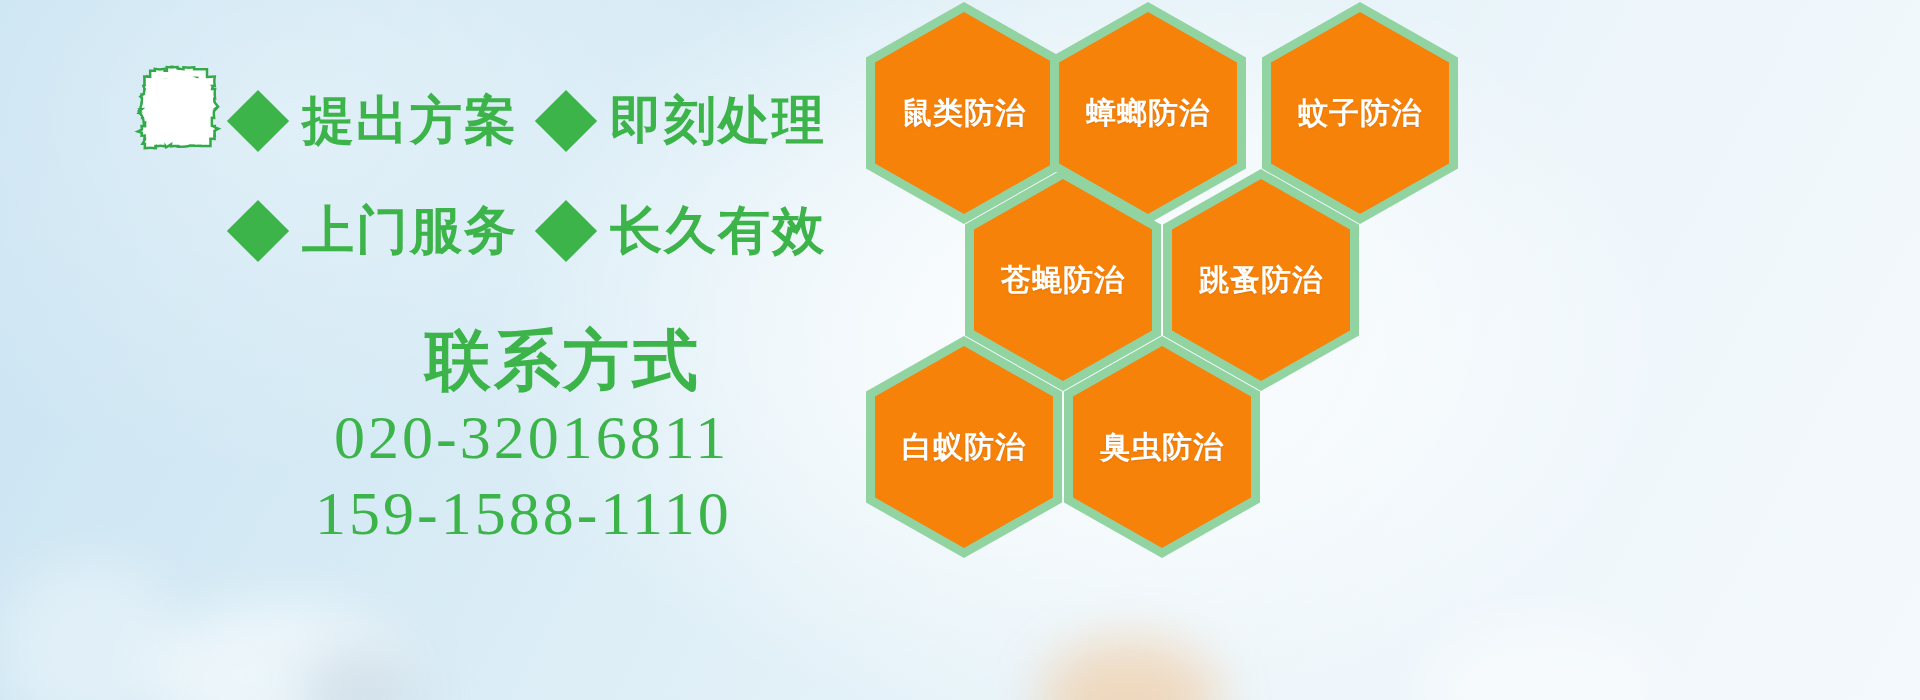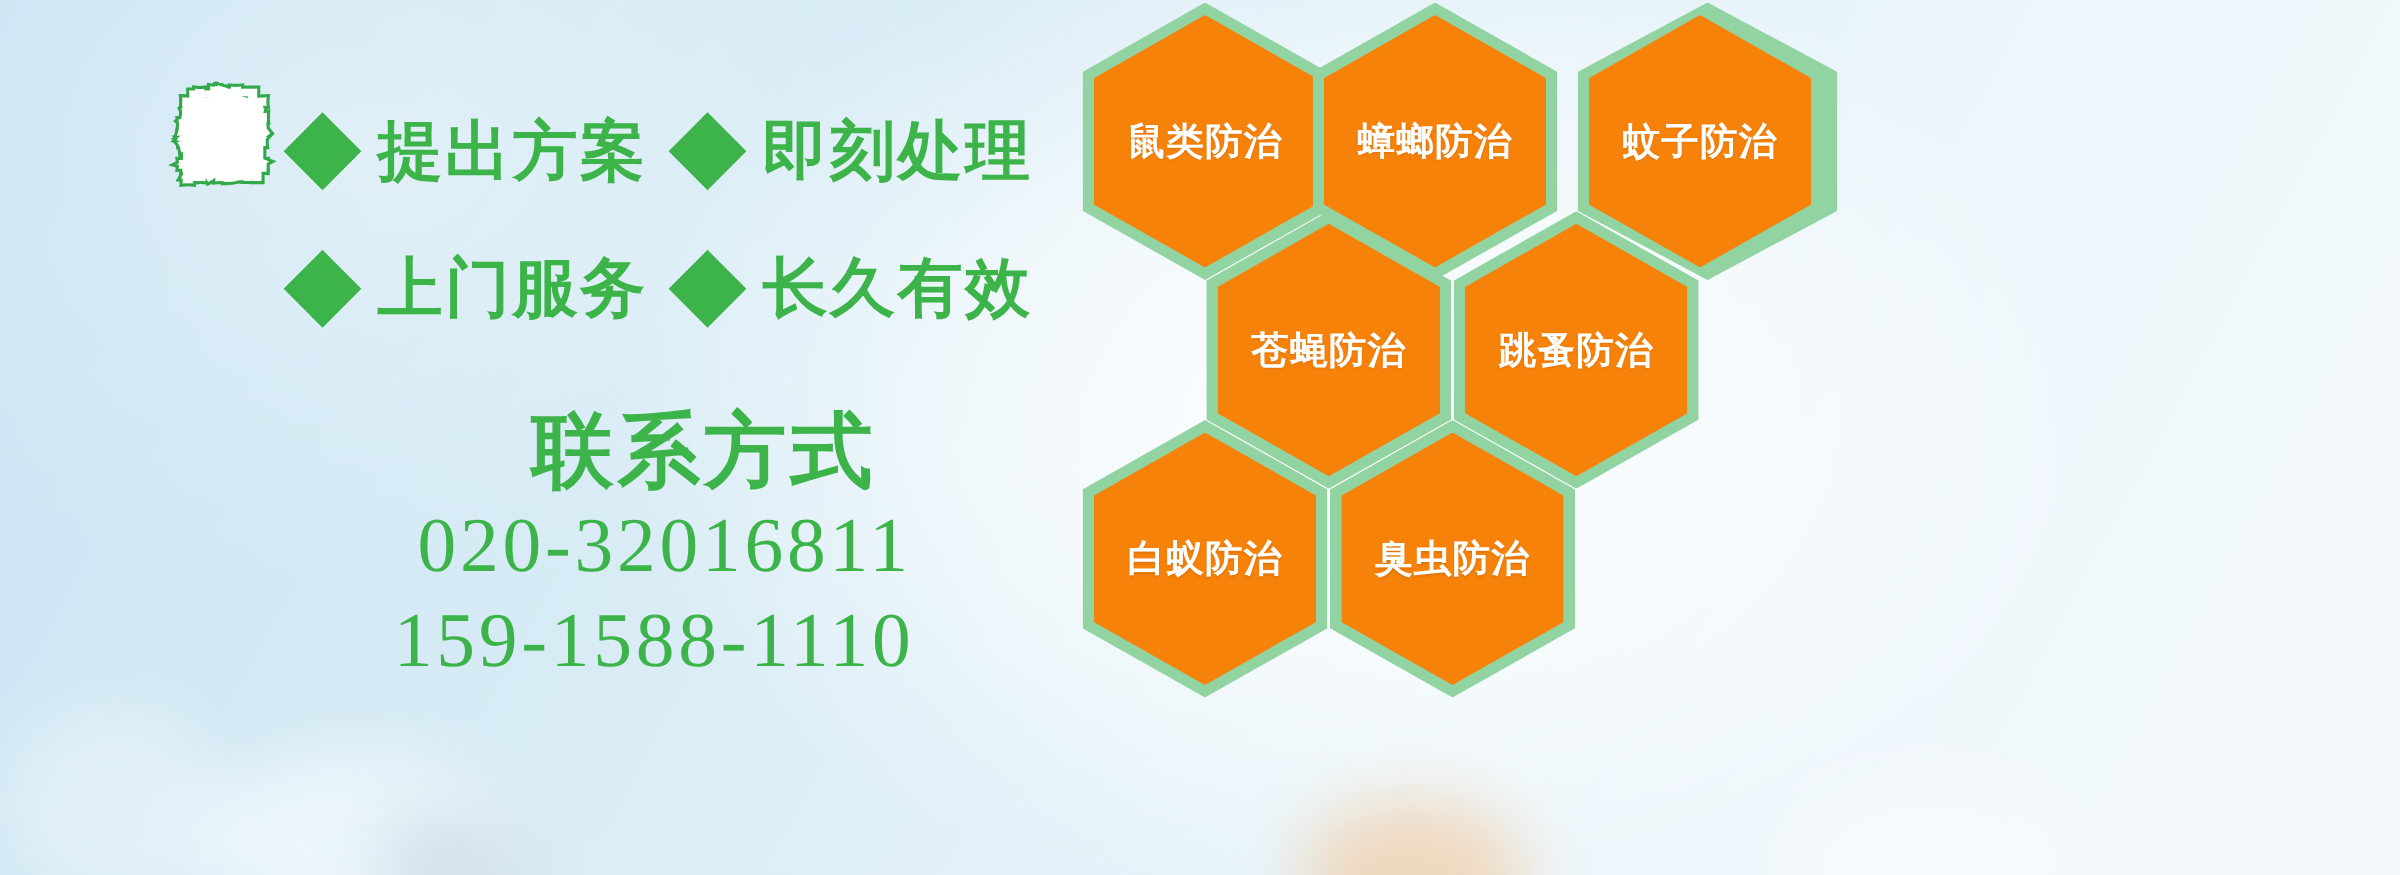--- a/index.html
+++ b/index.html
@@ -88,21 +88,21 @@
     background:#f7820a;
     display:flex;align-items:center;justify-content:center;
   }
   .hex-label{
     color:#ffffff;font-size:30px;font-weight:700;letter-spacing:1px;
     white-space:nowrap;text-shadow:0 1px 2px rgba(0,0,0,.10);
   }
   
   #hex-0{left:8px;top:10px;}
   #hex-1{left:192px;top:10px;}
-  #hex-2{left:404px;top:10px;padding-left:12px;}
+  #hex-2{left:404px;top:10px;}
   
   #hex-3{left:107px;top:177px;}
   #hex-4{left:305px;top:177px;}
   
   #hex-5{left:8px;top:344px;}
   #hex-6{left:206px;top:344px;}
   #hex-7{left:404px;top:344px;}
 </style>
 </head>
 <body>

